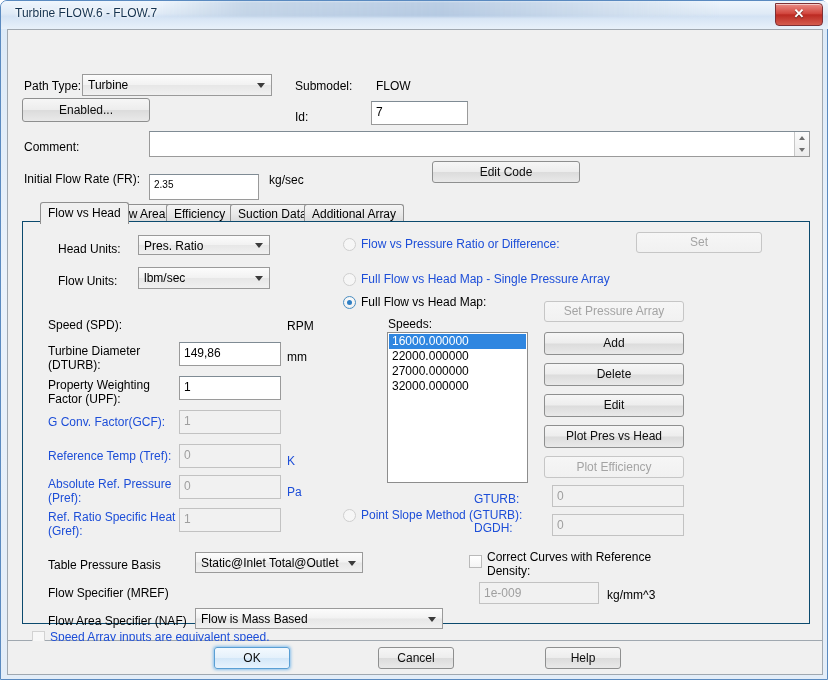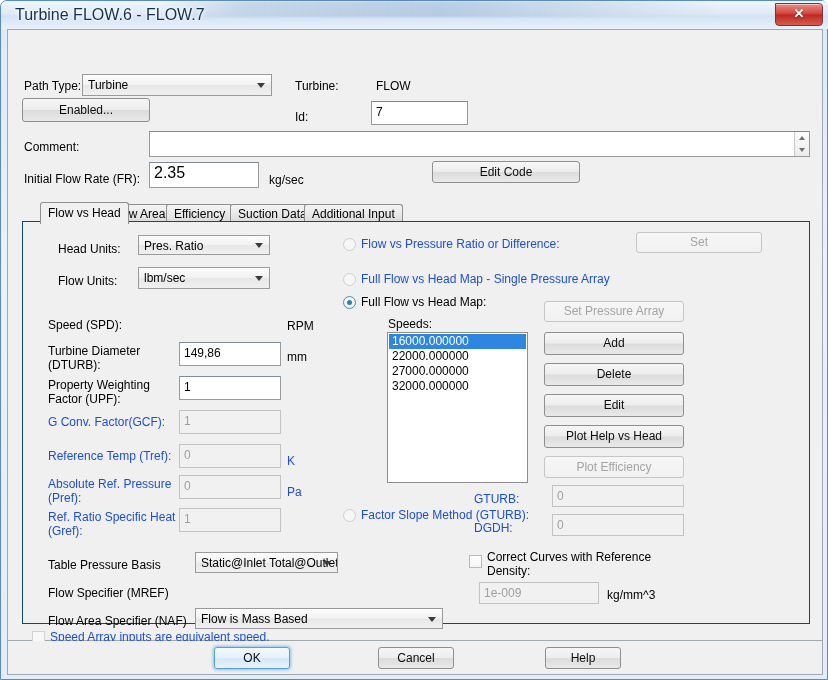--- a/index.html
+++ b/index.html
@@ -39,21 +39,21 @@
   .titlebar .glass {
     position: absolute;
     left: 160px; top: 0;
     width: 560px; height: 16px;
     background: linear-gradient(90deg, rgba(255,255,255,0) 0%, rgba(186,205,226,.75) 15%, rgba(160,185,215,.65) 50%, rgba(200,216,233,.5) 85%, rgba(255,255,255,0) 100%);
     filter: blur(1px);
   }
   .title-text {
     position: absolute;
     left: 14px; top: 5px;
-    font-size: 16px;
+    font-size: 12px;
     color: #14324f;
     text-shadow: 0 0 3px #ffffff, 0 0 5px #ffffff;
     white-space: nowrap;
   }
   .close-btn {
     position: absolute;
     right: 6px; top: 2px;
     width: 46px; height: 21px;
     border-radius: 0 4px 4px 4px;
     border: 1px solid #7d3035;
@@ -295,49 +295,49 @@
     </div>
   </div>
 
   <div class="client">
 
     <div class="lbl" style="left:16px; top:49px;">Path Type:</div>
     <div class="cmb" style="left:74px; top:44px; width:190px; height:22px;">
       <span>Turbine</span>
       <span class="arrow"></span>
     </div>
-    <div class="lbl" style="left:287px; top:49px;">Turbine:</div>
+    <div class="lbl" style="left:287px; top:49px;">Submodel:</div>
     <div class="lbl" style="left:368px; top:49px;">FLOW</div>
 
     <div class="btn" style="left:14px; top:68px; width:128px; height:24px; line-height:22px;">
       <span>Enabled...</span>
     </div>
     <div class="lbl" style="left:287px; top:80px;">Id:</div>
     <div class="txt" style="left:363px; top:71px; width:97px; height:24px;">7</div>
 
     <div class="lbl" style="left:16px; top:110px;">Comment:</div>
     <div class="txt" style="left:141px; top:101px; width:661px; height:26px; padding-right:18px;"></div>
     <div class="spin" style="left:786px; top:102px; height:24px;">
       <div class="up"></div>
       <div class="dn"></div>
     </div>
 
     <div class="lbl" style="left:16px; top:142px;">Initial Flow Rate (FR):</div>
-    <div class="txt" style="left:141px; top:132px; width:110px; height:26px; font-size:16px;">2.35</div>
+    <div class="txt" style="left:141px; top:144px; width:110px; height:26px; font-size:10px;">2.35</div>
     <div class="lbl" style="left:261px; top:143px;">kg/sec</div>
     <div class="btn" style="left:424px; top:131px; width:148px; height:22px; line-height:20px;">
       <span>Edit Code</span>
     </div>
 
     <div class="tabstrip">
       <div class="tab sel" style="left:0px;margin-left:18px;">Flow vs Head</div>
       <div class="tab" style="left:82px;">Flow Area</div>
       <div class="tab" style="left:144px;">Efficiency</div>
       <div class="tab" style="left:208px;">Suction Data</div>
-      <div class="tab" style="left:282px;">Additional Input</div>
+      <div class="tab" style="left:282px;">Additional Array</div>
     </div>
 
     <div class="tabpanel">
 
       <div class="lbl" style="left:35px; top:20px;">Head Units:</div>
       <div class="cmb" style="left:115px; top:13px; width:132px; height:20px;">
         <span>Pres. Ratio</span>
         <span class="arrow"></span>
       </div>
 
@@ -369,21 +369,21 @@
       <div class="lbl dis" style="left:25px; top:255px; white-space:pre-line; line-height:14px;">Absolute Ref. Pressure
 (Pref):</div>
       <div class="txt dis" style="left:156px; top:253px; width:102px; height:24px;">0</div>
       <div class="lbl dis" style="left:264px; top:263px;">Pa</div>
 
       <div class="lbl dis" style="left:25px; top:288px; white-space:pre-line; line-height:14px;">Ref. Ratio Specific Heat
 (Gref):</div>
       <div class="txt dis" style="left:156px; top:286px; width:102px; height:24px;">1</div>
 
       <div class="lbl" style="left:25px; top:336px;">Table Pressure Basis</div>
-      <div class="cmb" style="left:172px; top:330px; width:143px; height:21px;">
+      <div class="cmb" style="left:172px; top:330px; width:168px; height:21px;">
         <span>Static@Inlet Total@Outlet</span>
         <span class="arrow"></span>
       </div>
 
       <div class="lbl" style="left:25px; top:364px;">Flow Specifier (MREF)</div>
 
       <div class="lbl" style="left:25px; top:392px;">Flow Area Specifier (NAF)</div>
       <div class="cmb" style="left:172px; top:386px; width:248px; height:21px;">
         <span>Flow is Mass Based</span>
         <span class="arrow"></span>
@@ -415,31 +415,31 @@
       <div class="btn" style="left:521px; top:110px; width:140px; height:23px; line-height:21px;">
         <span>Add</span>
       </div>
       <div class="btn" style="left:521px; top:141px; width:140px; height:23px; line-height:21px;">
         <span>Delete</span>
       </div>
       <div class="btn" style="left:521px; top:172px; width:140px; height:23px; line-height:21px;">
         <span>Edit</span>
       </div>
       <div class="btn" style="left:521px; top:203px; width:140px; height:23px; line-height:21px;">
-        <span>Plot Help vs Head</span>
+        <span>Plot Pres vs Head</span>
       </div>
       <div class="btn dis" style="left:521px; top:234px; width:140px; height:22px; line-height:20px;">
         <span>Plot Efficiency</span>
       </div>
 
       <div class="lbl dis" style="left:451px; top:270px;">GTURB:</div>
       <div class="txt dis" style="left:529px; top:263px; width:132px; height:22px;">0</div>
 
       <div class="radio dis" style="left:320px; top:287px;"></div>
-      <div class="lbl dis" style="left:338px; top:286px;">Factor Slope Method (GTURB):</div>
+      <div class="lbl dis" style="left:338px; top:286px;">Point Slope Method (GTURB):</div>
 
       <div class="lbl dis" style="left:451px; top:299px;">DGDH:</div>
       <div class="txt dis" style="left:529px; top:292px; width:132px; height:22px;">0</div>
 
       <div class="chk" style="left:446px; top:333px;"></div>
       <div class="lbl" style="left:464px; top:328px; white-space:pre-line; line-height:14px;">Correct Curves with Reference
 Density:</div>
       <div class="txt dis" style="left:456px; top:360px; width:120px; height:22px;">1e-009</div>
       <div class="lbl" style="left:584px; top:366px;">kg/mm^3</div>
     </div>

